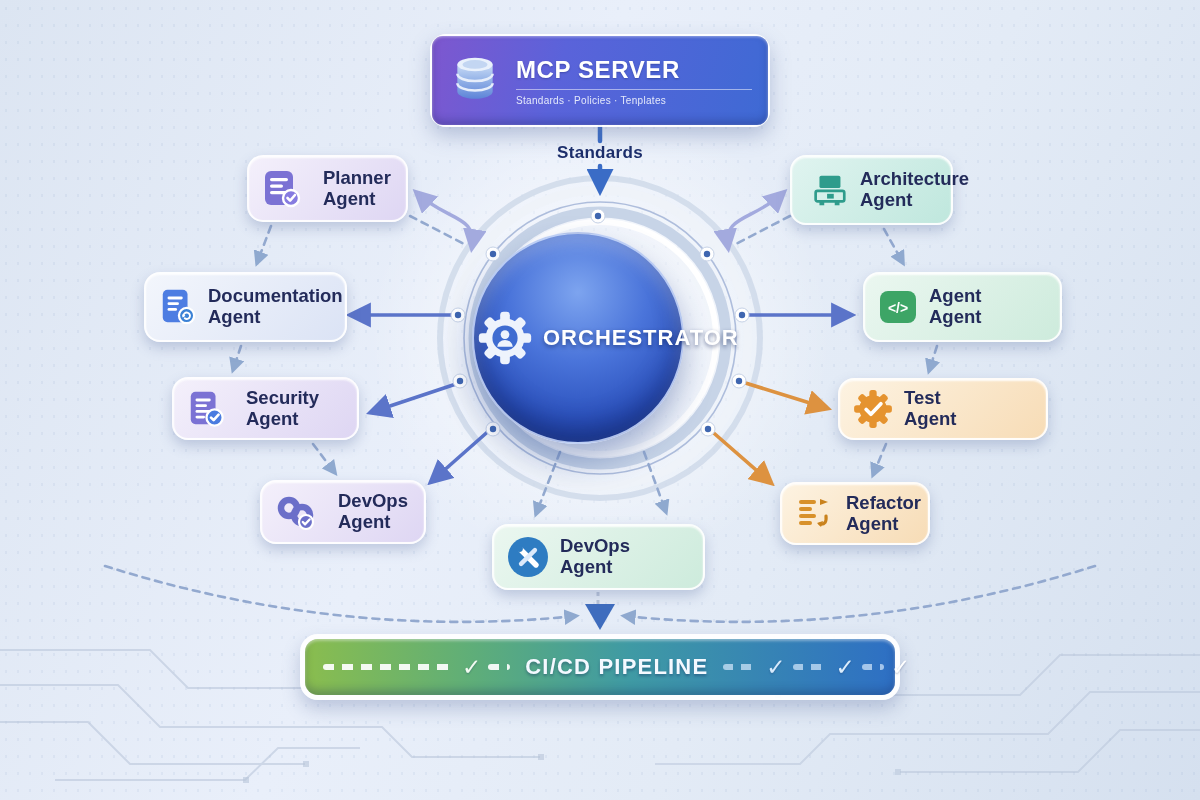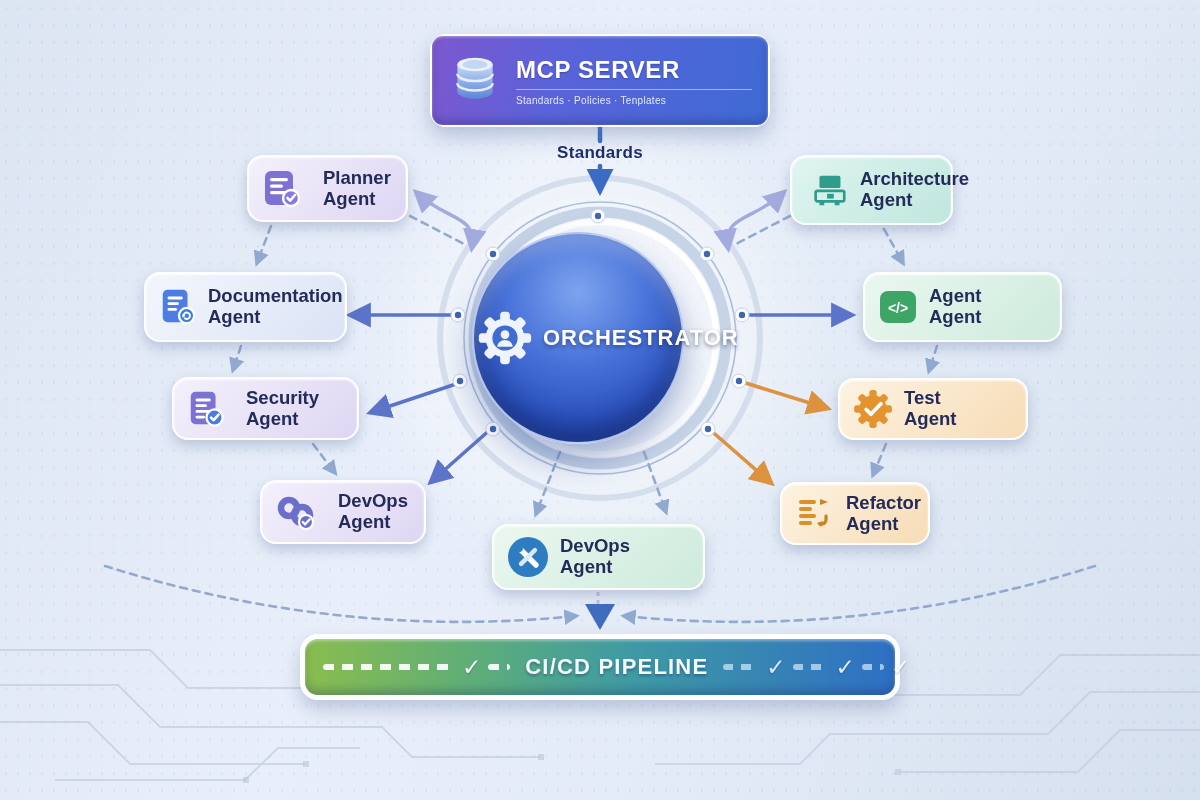--- a/index.html
+++ b/index.html
@@ -77,21 +77,21 @@
   .theme-teal  {background:linear-gradient(135deg,#e0f4f0 0%,#bfe7dd 100%);}
   .theme-orange{background:linear-gradient(135deg,#fdf3e2 0%,#f7dcb6 100%);}
 
   .pos-planner      {left:247px;top:155px;width:161px;height:67px;}
   .pos-documentation{left:144px;top:272px;width:203px;height:70px;}
   .pos-security     {left:172px;top:377px;width:187px;height:63px;align-items:center;}
   .pos-devops-left  {left:260px;top:480px;width:166px;height:64px;}
   .pos-devops-center{left:492px;top:524px;width:213px;height:66px;}
   .pos-architecture {left:790px;top:155px;width:163px;height:70px;padding-left:16px;}
   .pos-code         {left:863px;top:272px;width:199px;height:70px;}
-  .pos-test         {left:838px;top:378px;width:190px;height:62px;}
+  .pos-test         {left:838px;top:378px;width:210px;height:62px;}
   .pos-refactor     {left:780px;top:482px;width:150px;height:63px;}
 
   
   .pipe-frame{
     position:absolute;left:300px;top:634px;width:600px;height:66px;z-index:4;
     background:rgba(255,255,255,.94);border-radius:18px;padding:5px;
     box-shadow:0 9px 18px rgba(90,110,160,.32);
   }
   .pipe-bar{
     width:100%;height:100%;border-radius:13px;display:flex;align-items:center;gap:7px;padding:0 18px;

